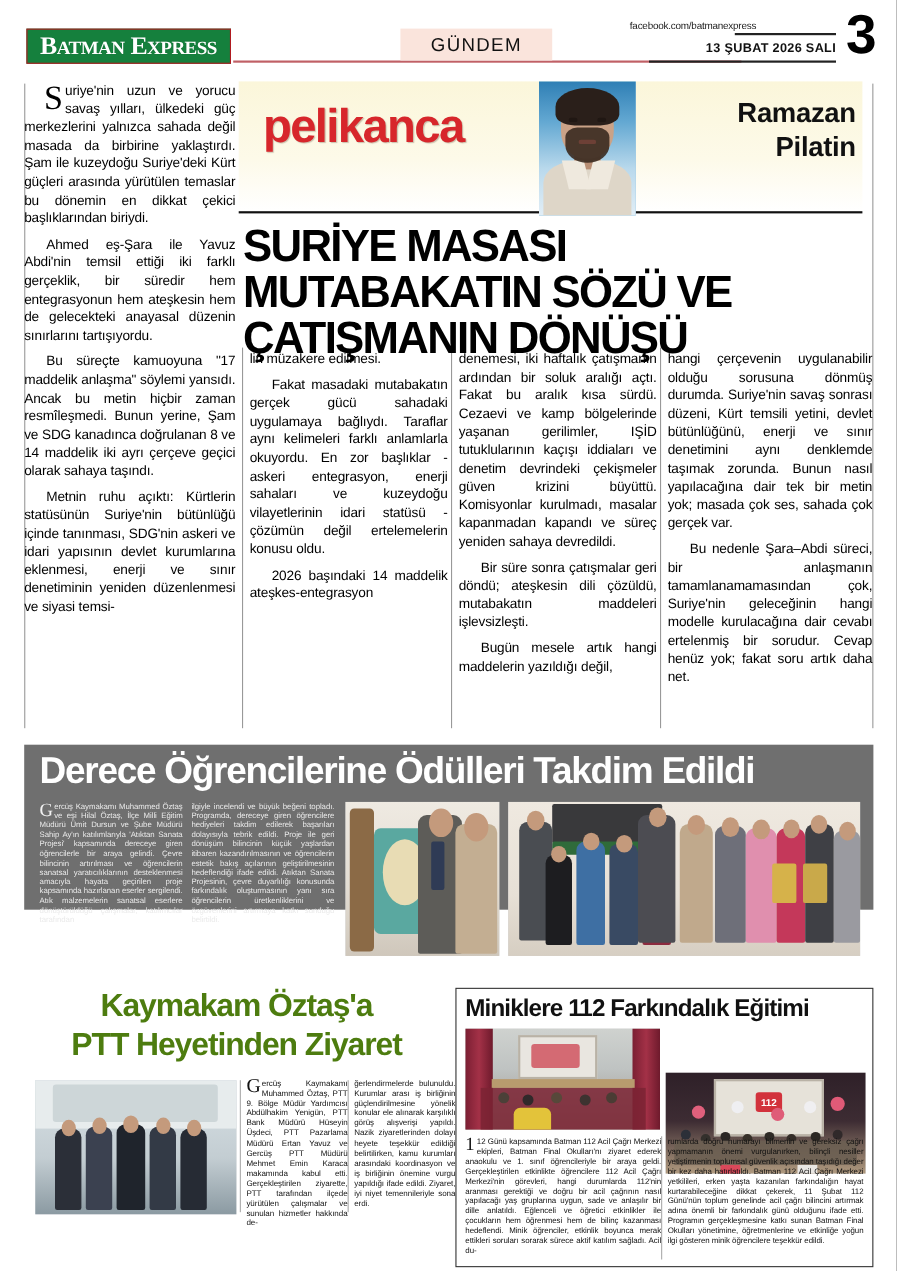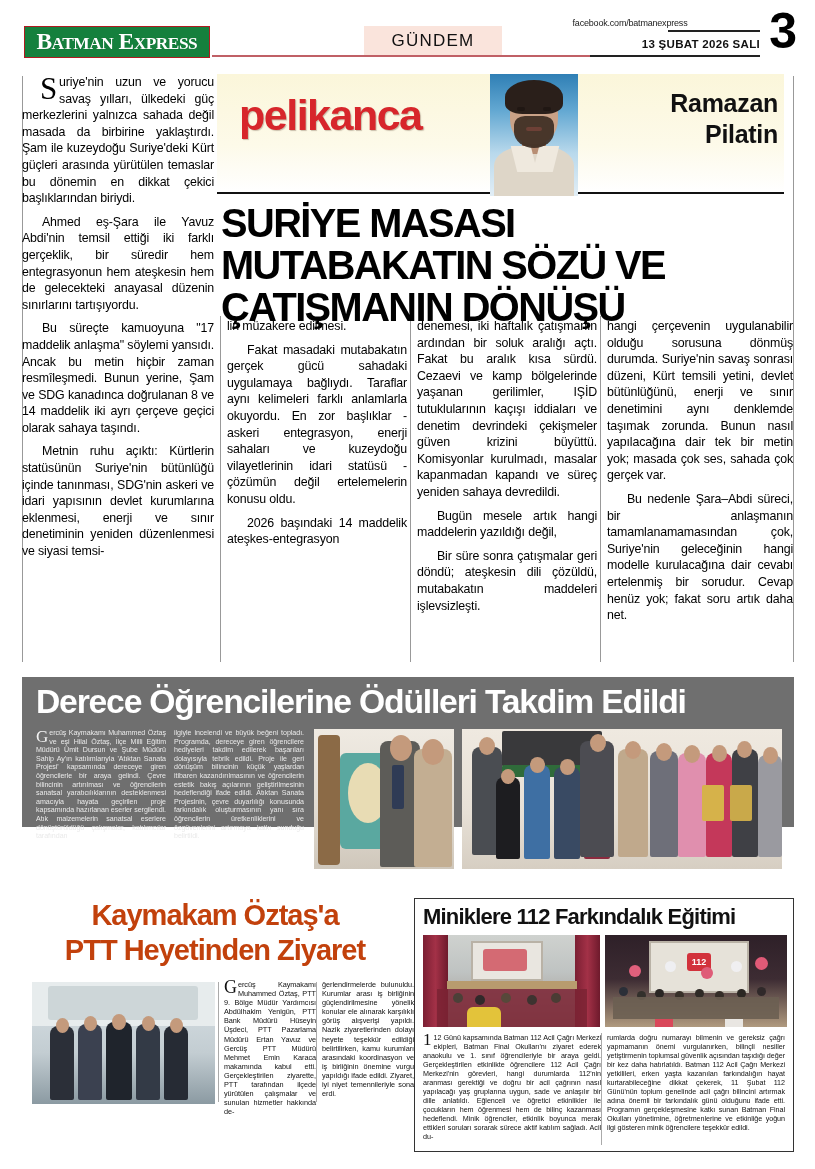--- a/index.html
+++ b/index.html
@@ -345,21 +345,21 @@
   .bl-headline {
     position: absolute;
     left: 0; top: 0;
     width: 386px;
     text-align: center;
     font-family: "Liberation Sans", sans-serif;
     font-weight: bold;
     font-size: 29px;
     line-height: 35px;
     letter-spacing: -1px;
-    color: #c2410c;
+    color: #4d7c0f;
   }
   .bl-photo {
     position: absolute;
     left: 10px; top: 84px;
     width: 183px; height: 122px;
     overflow: hidden;
     background: #cfd3d6;
   }
   .bl-col {
     position: absolute;
@@ -403,21 +403,21 @@
     color: #111;
   }
   .br-photo {
     position: absolute;
     top: 36px;
     height: 92px;
     overflow: hidden;
     background: #ddd;
   }
   .brp1 { left: 8px; width: 177px; }
-  .brp2 { left: 190px; width: 182px; }
+  .brp2 { left: 190px; width: 182px; margin-top: 40px; }
   .br-col {
     position: absolute;
     top: 134px;
     width: 178px;
     font-size: 7.2px;
     line-height: 9.0px;
     text-align: justify;
     color: #111;
     letter-spacing: -0.05px;
   }
@@ -496,22 +496,22 @@
       <div class="main-headline">SURİYE MASASI MUTABAKATIN SÖZÜ VE ÇATIŞMANIN DÖNÜŞÜ</div>
     </div>
 
     <div class="body-col" id="body-col-1">
       <p class="cont">lin müzakere edilmesi.</p>
       <p>Fakat masadaki mutabakatın gerçek gücü sahadaki uygulamaya bağlıydı. Taraflar aynı kelimeleri farklı anlamlarla okuyordu. En zor başlıklar - askeri entegrasyon, enerji sahaları ve kuzeydoğu vilayetlerinin idari statüsü - çözümün değil ertelemelerin konusu oldu.</p>
       <p>2026 başındaki 14 maddelik ateşkes-entegrasyon</p>
     </div>
     <div class="body-col" id="body-col-2">
       <p class="cont">denemesi, iki haftalık çatışmanın ardından bir soluk aralığı açtı. Fakat bu aralık kısa sürdü. Cezaevi ve kamp bölgelerinde yaşanan gerilimler, IŞİD tutuklularının kaçışı iddiaları ve denetim devrindeki çekişmeler güven krizini büyüttü. Komisyonlar kurulmadı, masalar kapanmadan kapandı ve süreç yeniden sahaya devredildi.</p>
+      <p>Bir süre sonra çatışmalar geri döndü; ateşkesin dili çözüldü, mutabakatın maddeleri işlevsizleşti.</p>
       <p>Bugün mesele artık hangi maddelerin yazıldığı değil,</p>
-      <p>Bir süre sonra çatışmalar geri döndü; ateşkesin dili çözüldü, mutabakatın maddeleri işlevsizleşti.</p>
     </div>
     <div class="body-col" id="body-col-3">
       <p class="cont">hangi çerçevenin uygulanabilir olduğu sorusuna dönmüş durumda. Suriye'nin savaş sonrası düzeni, Kürt temsili yetini, devlet bütünlüğünü, enerji ve sınır denetimini aynı denklemde taşımak zorunda. Bunun nasıl yapılacağına dair tek bir metin yok; masada çok ses, sahada çok gerçek var.</p>
       <p>Bu nedenle Şara–Abdi süreci, bir anlaşmanın tamamlanamamasından çok, Suriye'nin geleceğinin hangi modelle kurulacağına dair cevabı ertelenmiş bir sorudur. Cevap henüz yok; fakat soru artık daha net.</p>
     </div>
   </div>
 
   <div class="mid-article">
     <div class="mid-headline">Derece Öğrencilerine Ödülleri Takdim Edildi</div>
 

